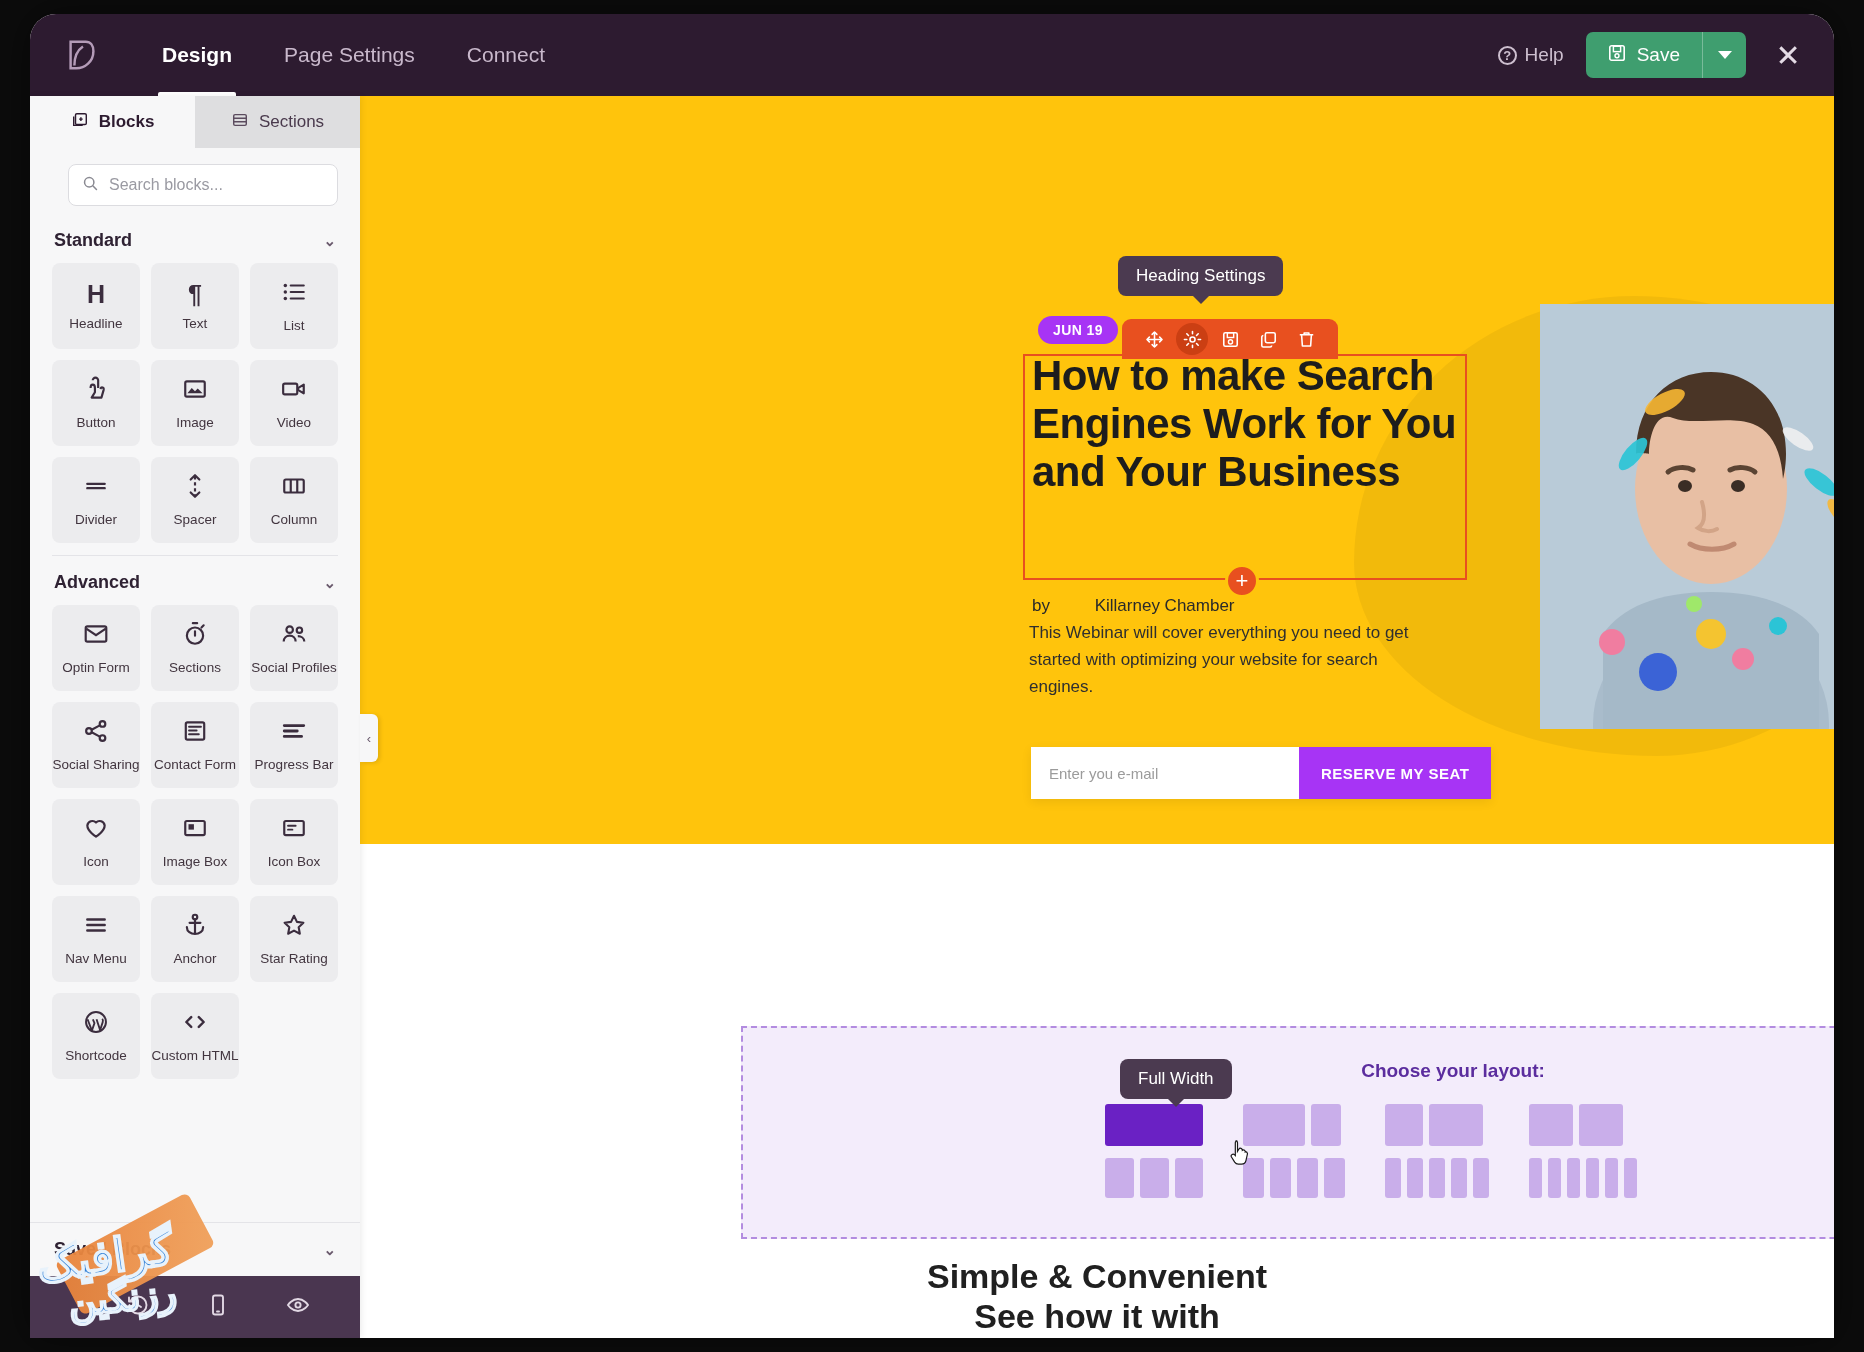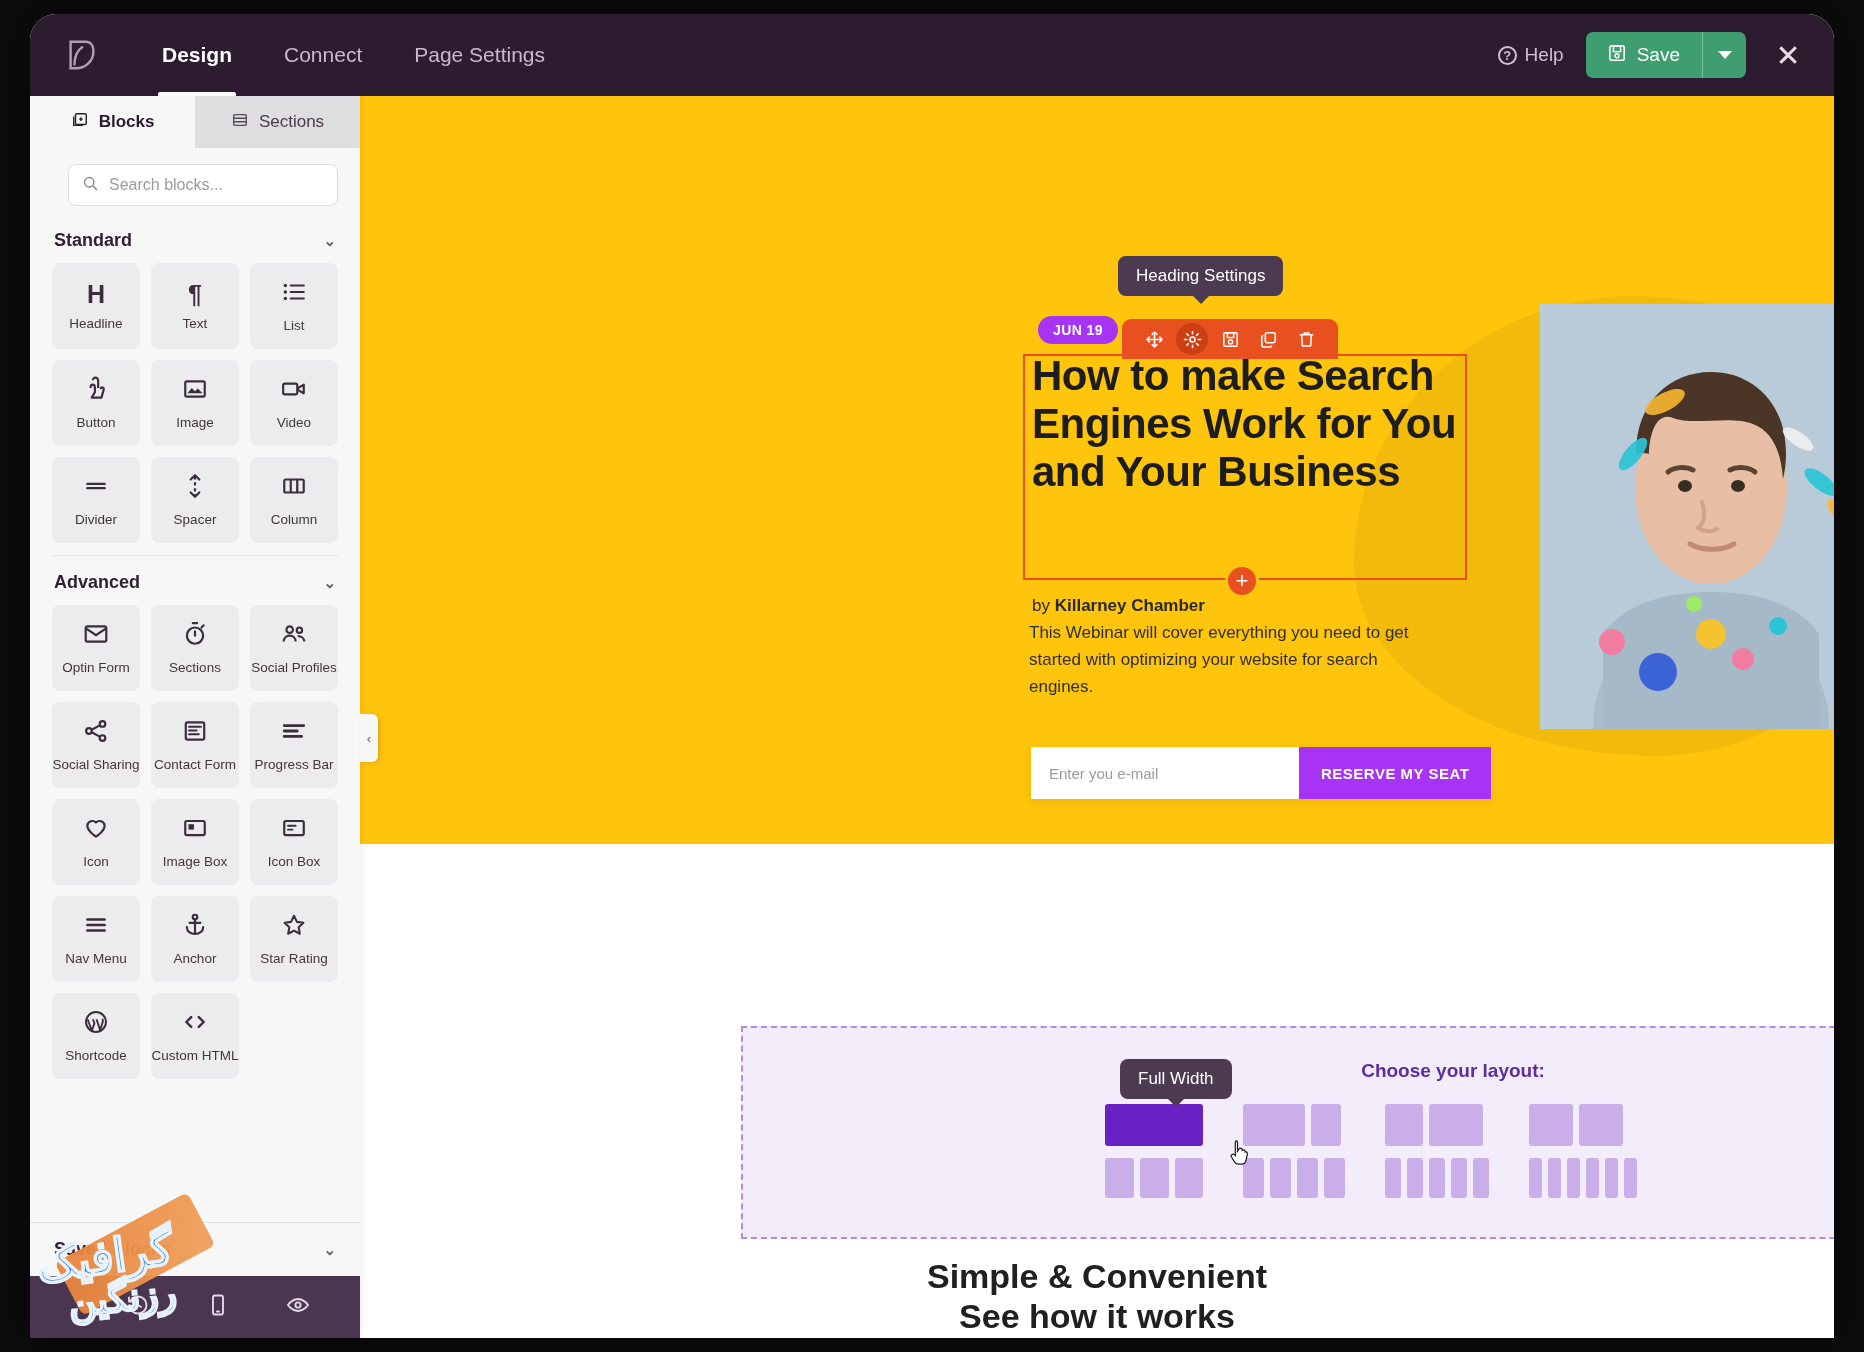--- a/index.html
+++ b/index.html
@@ -223,21 +223,21 @@
     width: 34px; height: 34px; border-radius: 50%;
     background: #e8501f; color: #fff;
     display: flex; align-items: center; justify-content: center;
     font-size: 22px; z-index: 23; cursor: pointer;
     border: 3px solid #ffc40c;
   }
   .byline {
     position: absolute; left: 672px; top: 500px;
     font-size: 17px; color: #2a2a2a; z-index: 10;
   }
-  .byline b { font-weight: 700; }
+  .byline b { font-weight: 400; margin-left: 40px; }
   .subcopy {
     position: absolute; left: 669px; top: 524px;
     width: 400px;
     font-size: 17px; line-height: 1.58; color: #2f2f2f; z-index: 10;
   }
   .optin {
     position: absolute; left: 671px; top: 651px;
     display: flex; z-index: 10;
     box-shadow: 0 3px 10px rgba(0,0,0,.08);
   }
@@ -329,24 +329,24 @@
       <svg viewBox="0 0 40 40" fill="none">
         <path d="M8 6h16c5 0 8 4 8 10 0 11-9 18-18 18H8V6z" stroke="#b49bb8" stroke-width="2.6" fill="none"></path>
         <path d="M21 11c-6 4-9 11-9 20" stroke="#b49bb8" stroke-width="2.6" fill="none"></path>
       </svg>
     </div>
     <div class="navtabs">
       <div class="navtab active">
           <span>Design</span>
         </div>
       <div class="navtab">
+          <span>Page Settings</span>
+        </div>
+      <div class="navtab">
           <span>Connect</span>
-        </div>
-      <div class="navtab">
-          <span>Page Settings</span>
         </div>
     </div>
     <div class="topright">
       <div class="help">
         <span class="circ">?</span>
         <span>Help</span>
       </div>
       <div class="savegrp">
         <div class="savebtn">
           <span>
@@ -759,21 +759,21 @@
       </div>
 
       <div class="cursor">
         <svg viewBox="0 0 24 32" fill="none">
           <path d="M6 2c1.3 0 2.2 1 2.2 2.2v9.3l1.4-2.3c.6-1 1.9-1.3 2.9-.7.7.4 1 1.1 1 1.8.8-.6 2-.5 2.7.3.4.5.5 1 .4 1.6.9-.3 1.9.1 2.3 1 .2.4.2.8.1 1.2l-1.6 7.2c-.5 2.2-2.4 3.8-4.7 3.8H9c-1.6 0-3-.8-3.9-2.1l-3.5-5.6c-.6-1-.3-2.3.7-2.9.8-.5 1.8-.4 2.5.3l1 1V4.2C5.8 3 6.7 2 8 2z" fill="#fff" stroke="#1a1a1a" stroke-width="1.3"></path>
         </svg>
       </div>
 
       <div class="bottomsec">
         <div>Simple &amp; Convenient</div>
-        <div>See how it works</div>
+        <div>See how it with</div>
       </div>
 
     </div>
   </div>
 
   <div class="wm">
     <div class="brush"></div>
     <div class="t1">گرافیک</div>
     <div class="t2">رزنگین</div>
   </div>

